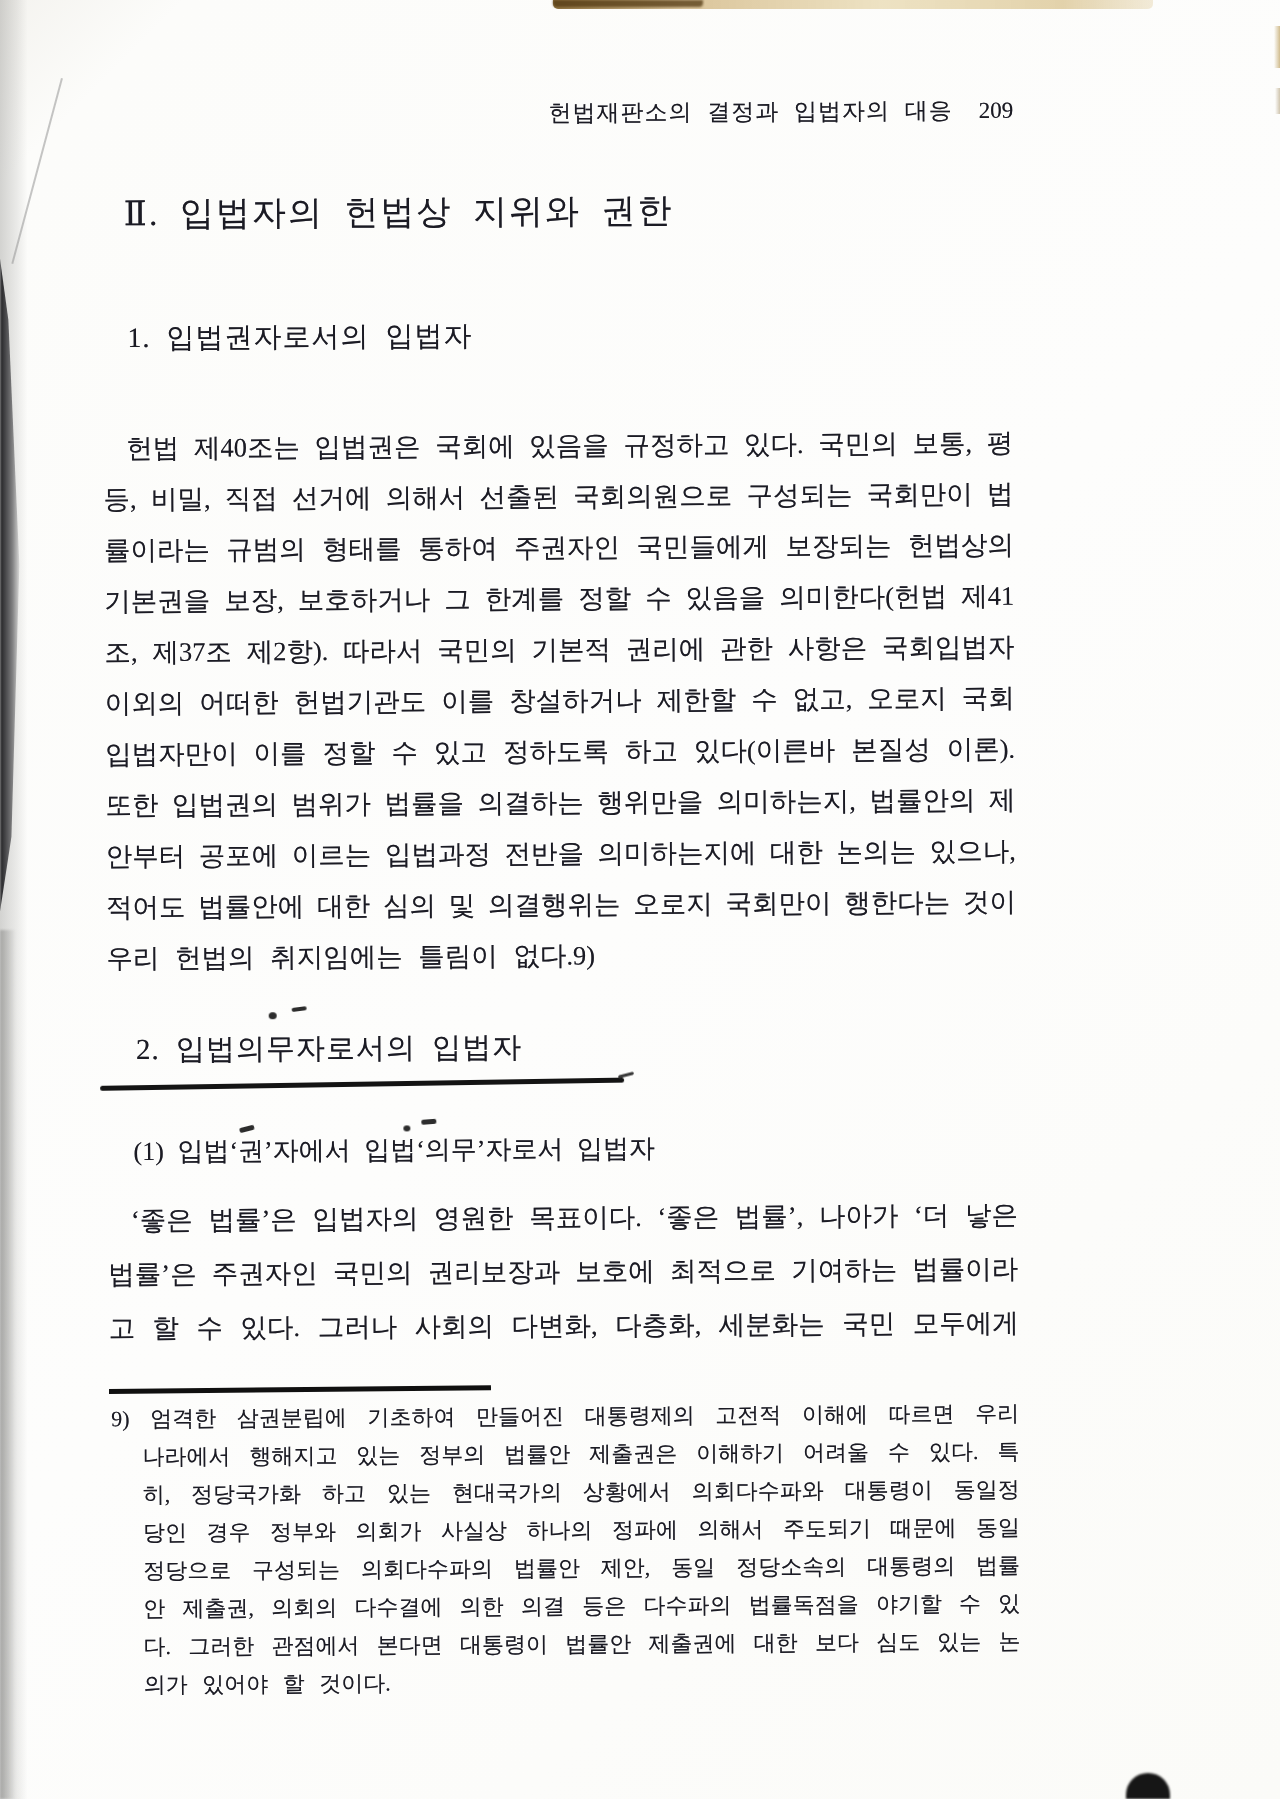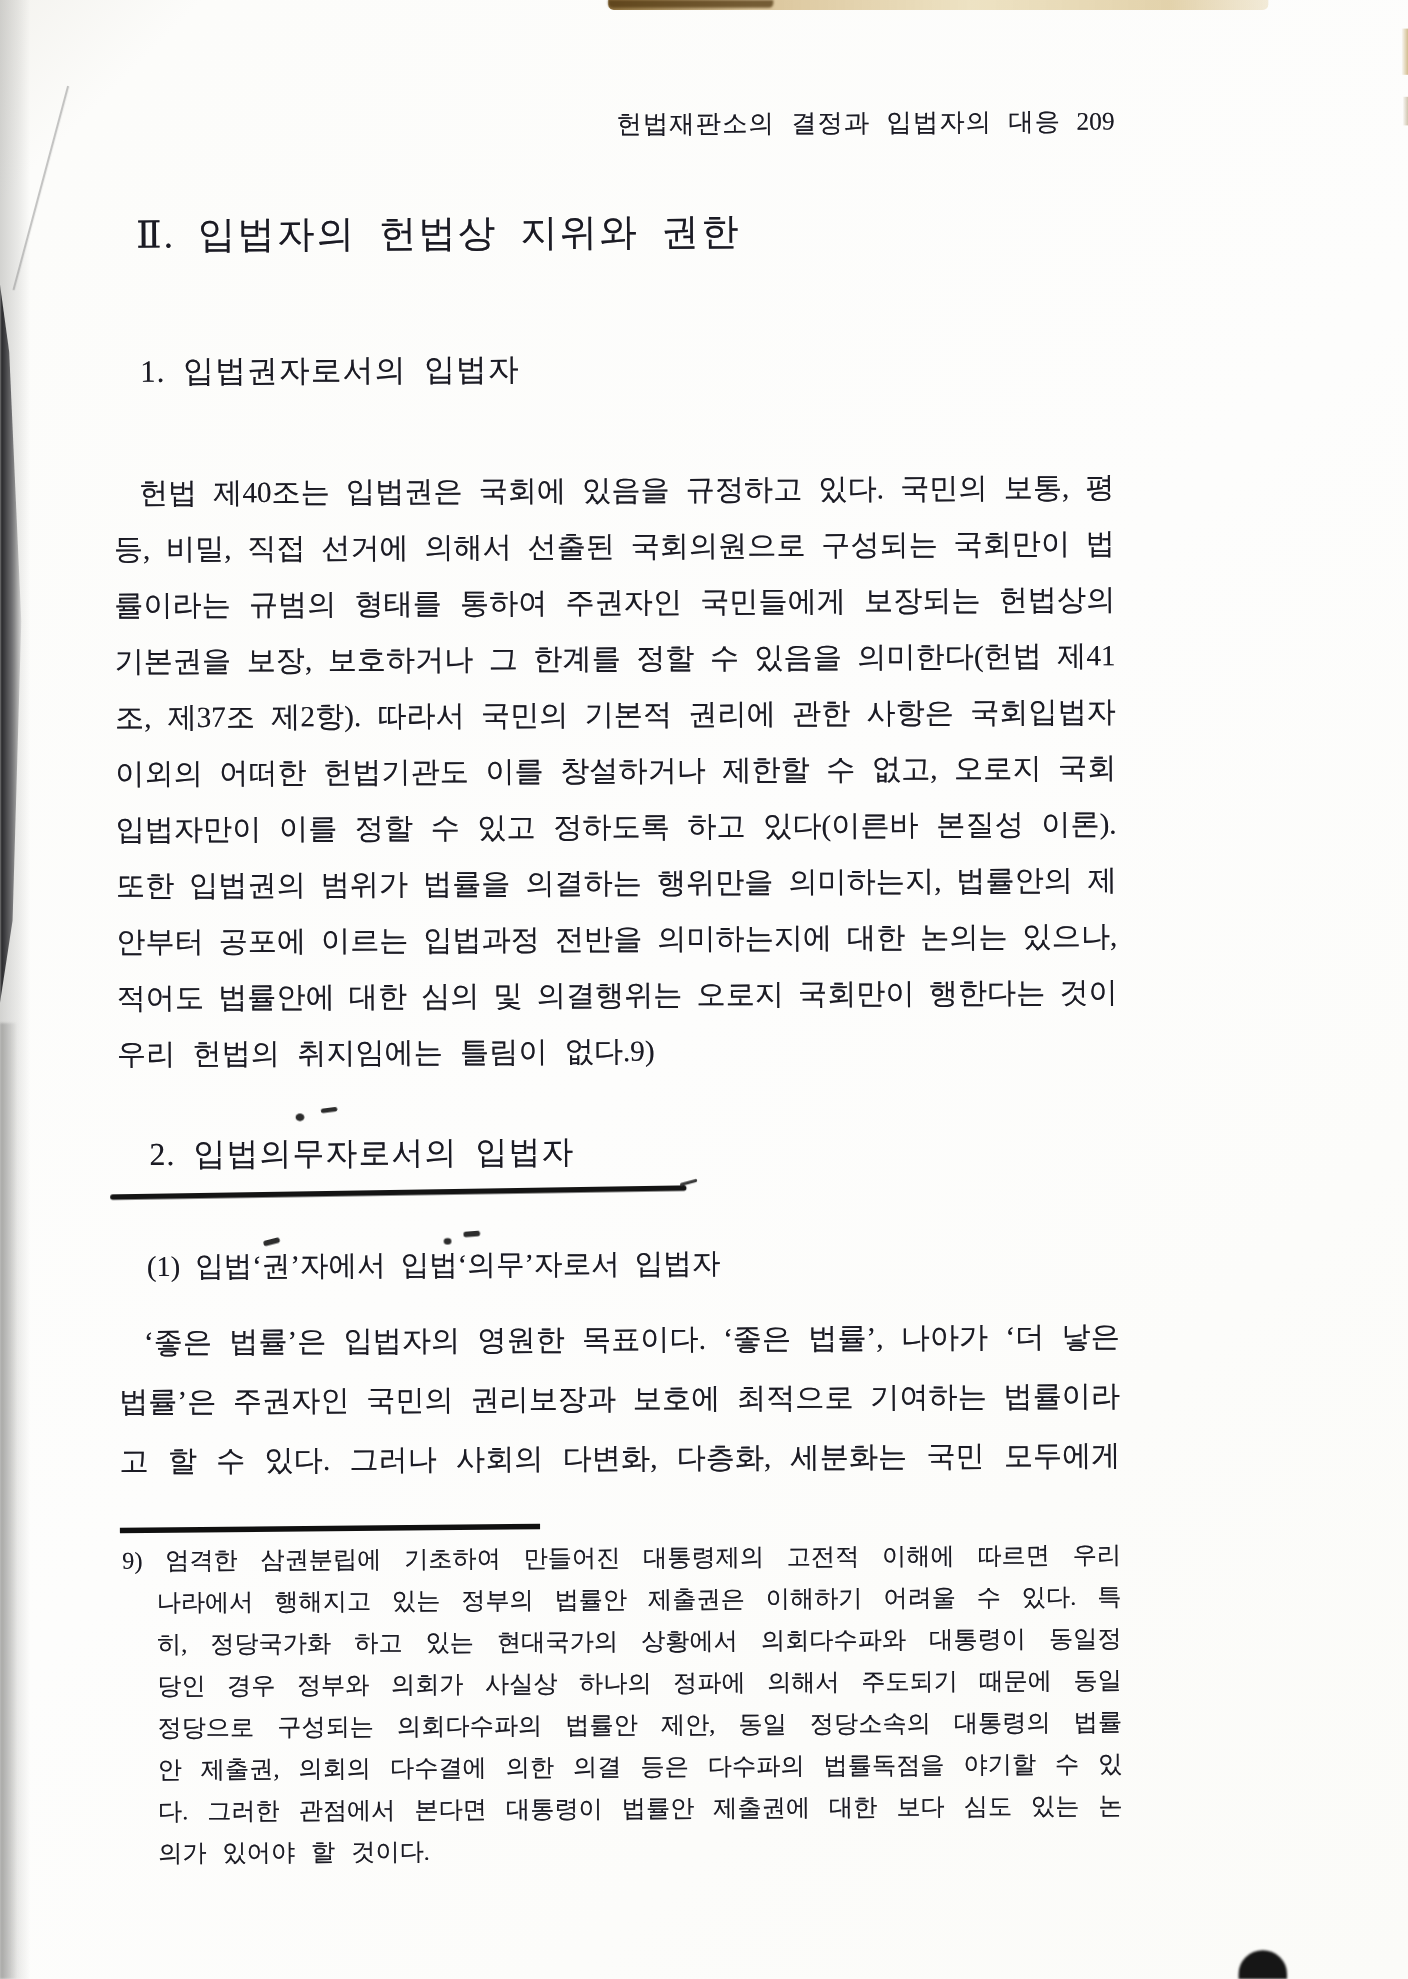--- a/index.html
+++ b/index.html
@@ -29,21 +29,21 @@
     background:linear-gradient(to right,rgba(120,120,118,.5),rgba(120,120,118,0));filter:blur(.8px);}
   .crease{position:absolute;left:61px;top:78px;width:2px;height:192px;
     background:rgba(150,150,150,.55);transform:rotate(15deg);transform-origin:top left;filter:blur(.6px);}
   .br-blob{position:absolute;left:1126px;bottom:0;width:44px;height:26px;background:#161616;
     border-radius:55% 55% 0 0/90% 90% 0 0;filter:blur(1px);}
   
   .content{position:absolute;inset:0;transform:rotate(-0.35deg);transform-origin:640px 900px;
     text-shadow:0 0 .5px rgba(22,22,34,.55);}
   .hdr{position:absolute;top:97px;left:106px;width:912px;text-align:right;
     font-size:23px;letter-spacing:1px;word-spacing:8px;}
-  .hdr .pgnum{margin-left:14px;letter-spacing:0;}
+  .hdr .pgnum{margin-left:26px;letter-spacing:0;}
   .sec-title{position:absolute;top:188px;left:128px;font-size:34px;letter-spacing:2px;word-spacing:10px;}
   .h-sub1{position:absolute;top:316px;left:131px;font-size:28px;letter-spacing:1px;word-spacing:8px;}
   .para1{position:absolute;top:420px;left:106px;width:910px;font-size:26.5px;}
   .para1 .jl{line-height:51px;height:51px;}
   .para2{position:absolute;top:1190px;left:106px;width:910px;font-size:26.5px;}
   .para2 .jl{line-height:54px;height:54px;}
   .jl{text-align:justify;text-align-last:justify;word-spacing:4px;white-space:normal;}
   .jl.indent{padding-left:23px;}
   .jl.endline{text-align-last:left;word-spacing:9px;}
   .h-sub2{position:absolute;top:1027px;left:135px;font-size:29px;letter-spacing:1px;word-spacing:8px;}

